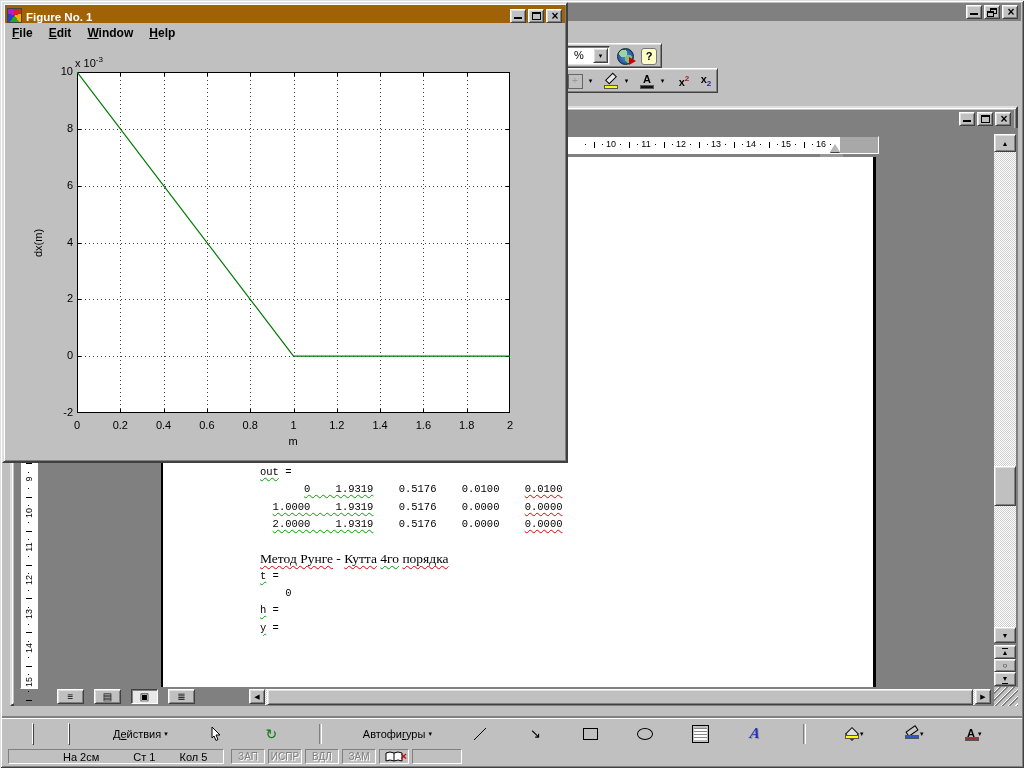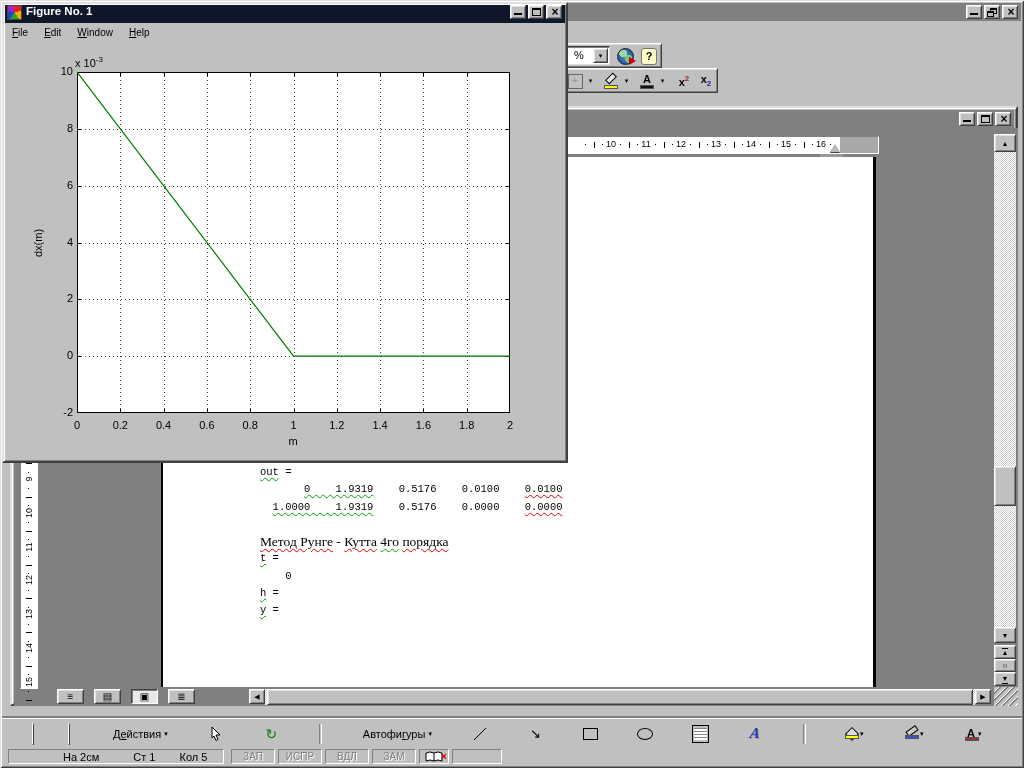--- a/index.html
+++ b/index.html
@@ -102,30 +102,30 @@
   .brush-g::before{content:"";position:absolute;left:2px;top:-1px;width:10px;height:4px;background:#c8c8c8;border:1px solid #000;transform:rotate(-35deg);}
   .lnstyle-g{width:14px;height:12px;background:linear-gradient(#000 0 2px,transparent 2px 4px,#000 4px 7px,transparent 7px 9px,#000 9px 11px,transparent 11px);}
   .dash-g{width:14px;height:12px;background:repeating-linear-gradient(90deg,#000 0 3px,transparent 3px 5px);background-size:14px 2px;background-position:0 5px;background-repeat:no-repeat;}
   .arrstyle-g{font-size:13px;color:#000;}
   .shadow-g{width:11px;height:11px;background:#2a8c8c;box-shadow:2px 2px 0 #404040;}
   .cube-g{width:11px;height:11px;background:#2a8c8c;border-top:3px solid #6cc4c4;border-right:3px solid #1a5c5c;box-sizing:border-box;}
   
   #status-bar{position:absolute;left:2px;top:747px;width:1020px;height:19px;background:#c0c0c0;display:flex;align-items:center;font-size:11px;color:#000;}
   .spanel{height:15px;display:flex;align-items:center;flex:none;margin-left:3px;}
   .spanel span{white-space:pre;}
-  .sind{height:15px;width:44px;display:flex;align-items:center;justify-content:center;color:#808080;text-shadow:1px 1px 0 #fff;font-size:10px;margin-left:3px;flex:none;}
+  .sind{height:15px;width:34px;display:flex;align-items:center;justify-content:center;color:#808080;text-shadow:1px 1px 0 #fff;font-size:10px;margin-left:3px;flex:none;}
   #book-panel{width:30px;justify-content:center;position:relative;}
   .bookx{position:absolute;right:1px;top:0px;color:#c00;font-weight:bold;font-size:11px;}
   
   #fig-window{left:2px;top:2px;width:566px;height:461px;z-index:50;}
-  #fig-titlebar{position:absolute;left:1px;top:1px;width:560px;height:18px;background:#0f172a;display:flex;align-items:flex-start;}
+  #fig-titlebar{position:absolute;left:1px;top:1px;width:560px;height:18px;background:#a16207;display:flex;align-items:flex-end;}
   #fig-icon{width:13px;height:13px;margin:0 4px 0 2px;border:1px solid #444;background:conic-gradient(#d22 0 20%,#fa0 0 40%,#2a2 0 60%,#24c 0 80%,#a2c 0);flex:none;}
   #fig-title{color:#fff;font-weight:bold;font-size:11.5px;}
   #fig-menubar{position:absolute;left:2px;top:20px;width:558px;height:17px;display:flex;align-items:center;}
-  .menu-item{font-size:10px;color:#000;padding:1px 6px;margin-right:4px;}
+  .menu-item{font-size:12px;color:#000;padding:1px 6px;margin-right:4px;font-weight:bold;}
   .menu-item u{text-decoration:underline;}
   #plot-axes{position:absolute;left:73px;top:68px;width:433px;height:341px;background:#fff;}
   .fig-ytick{position:absolute;left:35px;width:34px;text-align:right;font-size:11px;color:#000;}
   .fig-xtick{position:absolute;width:40px;text-align:center;font-size:11px;color:#000;top:415px;}
   #y-exp{position:absolute;left:71px;top:51px;font-size:11px;color:#000;}
   #ylabel{position:absolute;left:2px;top:233px;width:64px;text-align:center;font-size:11px;color:#000;transform:rotate(-90deg);}
   #xlabel{position:absolute;left:269px;top:431px;width:40px;text-align:center;font-size:11px;color:#000;}
 </style>
 </head>
 <body>
@@ -269,20 +269,21 @@
           <div class="vtick" style="top: 507.9px;"></div>
           <div class="vdot" style="top: 516.35px;"></div>
           <div class="vdot" style="top: 533.25px;"></div>
           <div class="vtick" style="top: 541.7px;"></div>
         </div>
       <div id="doc-page">
         <div id="doc-text">
             <div class="dline"><span class="sq-green">out</span><span> =</span></div>
             <div class="dline"><span>       </span><span class="sq-green">0    1.9319</span><span>    0.5176    0.0100    </span><span class="sq-red">0.0100</span></div>
             <div class="dline"><span>  </span><span class="sq-green">1.0000    1.9319</span><span>    0.5176    0.0000    </span><span class="sq-red">0.0000</span></div>
+            <div class="dline"><span>  </span><span class="sq-green">2.0000    1.9319</span><span>    0.5176    0.0000    </span><span class="sq-red">0.0000</span></div>
             <div class="dline"></div>
             <div class="dline serif"><span class="sq-red">Метод Рунге</span><span> - </span><span class="sq-red">Кутта</span><span> </span><span class="sq-green">4го</span><span> </span><span class="sq-red">порядка</span></div>
             <div class="dline"><span class="sq-green">t</span><span> =</span></div>
             <div class="dline"><span>    0</span></div>
             <div class="dline"><span class="sq-green">h</span><span> =</span></div>
             <div class="dline"><span class="sq-green">y</span><span> =</span></div>
           </div>
       </div>
 
       <div id="vscroll">

